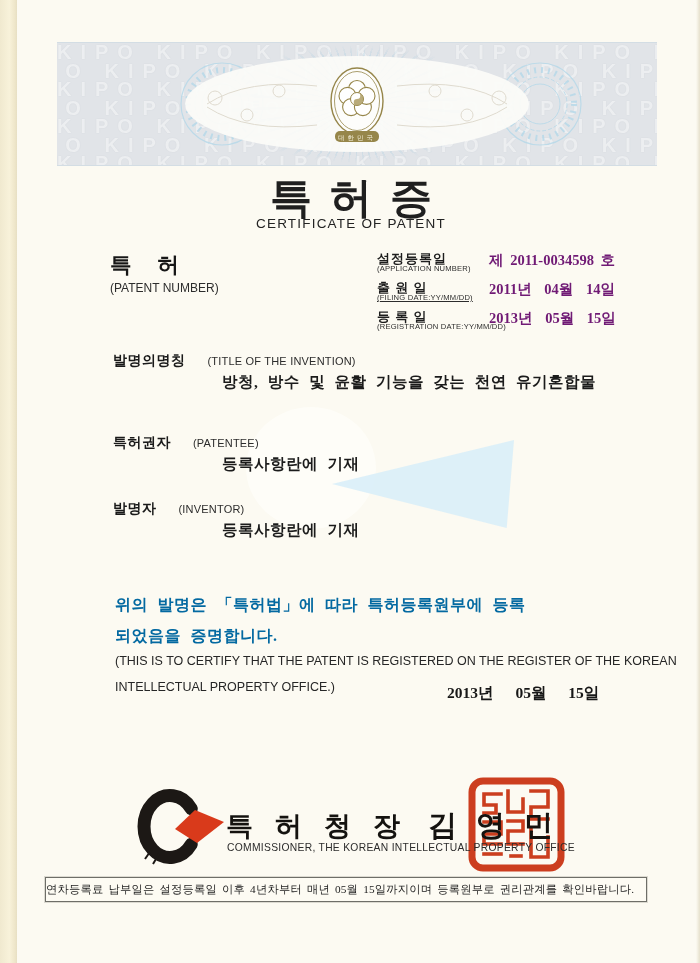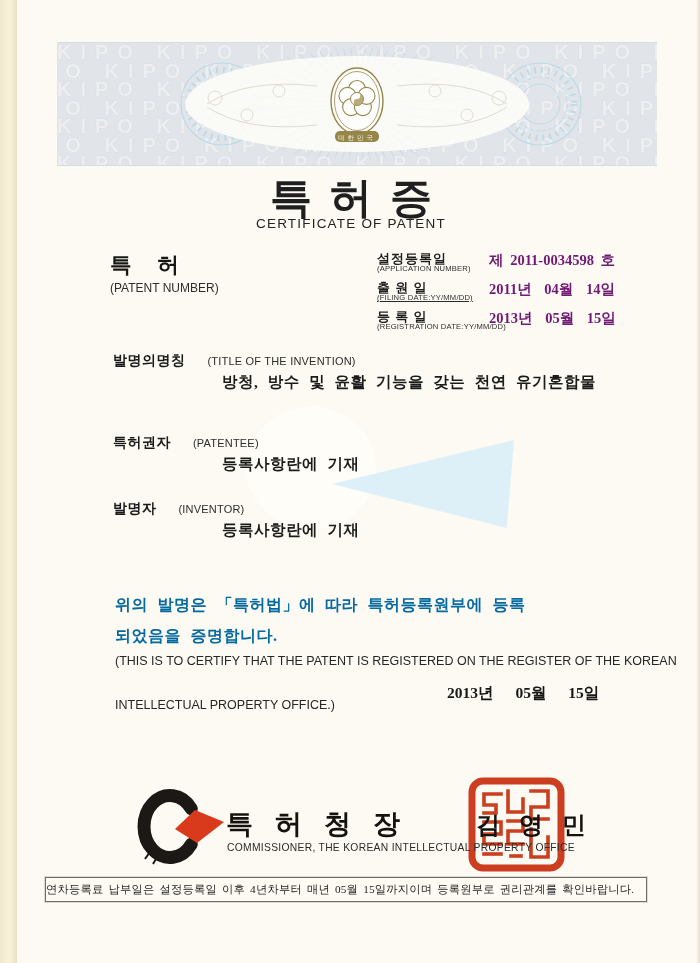--- a/index.html
+++ b/index.html
@@ -44,23 +44,23 @@
   
   .ghost-circle{left:246px;top:407px;width:130px;height:122px;border-radius:50%;
     background:rgba(255,255,252,0.6);}
   .blue-triangle{left:332px;top:440px;width:182px;height:88px;background:#d9eef8;
     clip-path:polygon(0% 50%,100% 0%,96% 100%);opacity:0.9;}
   
   .stmt{left:115px;font-size:16px;font-weight:bold;letter-spacing:0.5px;word-spacing:5px;color:#0369a1;}
   .stmt-en{left:115px;font-size:12.5px;color:#262626;}
   .stmt-date{left:447px;top:683px;font-size:15.5px;font-weight:600;word-spacing:18px;color:#171717;}
   
-  .sig-name-row{left:226px;top:806px;display:flex;align-items:baseline;color:#14120f;gap:48px;}
+  .sig-name-row{left:226px;top:806px;display:flex;align-items:baseline;color:#14120f;}
   .sig-office{font-size:27px;font-weight:bold;letter-spacing:22px;}
-  .sig-person{font-size:24px;font-weight:bold;letter-spacing:19px;margin-left:6px;position:relative;z-index:3;}
+  .sig-person{font-size:29px;font-weight:bold;letter-spacing:19px;margin-left:6px;position:relative;z-index:3;}
   .sig-en{left:227px;top:842px;font-size:10.3px;letter-spacing:0.3px;color:#2b2b2b;z-index:3;text-align:center;}
   .seal{left:467px;top:776px;z-index:2;}
   .kipo-logo{left:132px;top:785px;}
   
   .footer-box{left:45px;top:877px;width:600px;height:23px;border:1px solid #6e6e68;
     box-shadow:0 0 0 1px rgba(160,158,148,0.35);background:rgba(253,251,243,0.6);}
   .footer-text{line-height:23px;font-size:11.3px;letter-spacing:0.2px;
     word-spacing:2px;color:#222;white-space:nowrap;}
 </style>
 </head>
@@ -166,21 +166,21 @@
 <div class="abs sec-value" style="left:222px;top:454px;">등록사항란에 기재</div>
 
 <div class="abs sec-label" style="left:113px;top:500px;">
   <span>발명자</span><span class="lab-en">(INVENTOR)</span>
 </div>
 <div class="abs sec-value" style="left:222px;top:520px;">등록사항란에 기재</div>
 
 <div class="abs stmt" style="top:595px;">위의 발명은 「특허법」에 따라 특허등록원부에 등록</div>
 <div class="abs stmt" style="top:626px;">되었음을 증명합니다.</div>
 <div class="abs stmt-en lab-en" style="top:654px;">(THIS IS TO CERTIFY THAT THE PATENT IS REGISTERED ON THE REGISTER OF THE KOREAN</div>
-<div class="abs stmt-en lab-en" style="top:698px;">INTELLECTUAL PROPERTY OFFICE.)</div>
+<div class="abs stmt-en lab-en" style="top:680px;">INTELLECTUAL PROPERTY OFFICE.)</div>
 <div class="abs stmt-date">2013년 05월 15일</div>
 
 <svg class="abs kipo-logo" width="100" height="86" viewBox="0 0 100 86">
   <path d="M 59.3 23.7 A 26 31 0 1 0 59.3 59.3" fill="none" stroke="#1c1815" stroke-width="13" stroke-linecap="round"></path>
   <path d="M20 64 l-7 10 M27 69 l-6 10" stroke="#1c1815" stroke-width="2" fill="none"></path>
   <polygon points="43,44 63,25 92,37 65,58" fill="#d93a1b"></polygon>
 </svg>
 
 <svg class="abs seal" width="99" height="97" viewBox="0 0 99 97">
   <rect x="5" y="5" width="89" height="87" rx="11" fill="none" stroke="#c93413" stroke-width="7" opacity="0.95"></rect>

